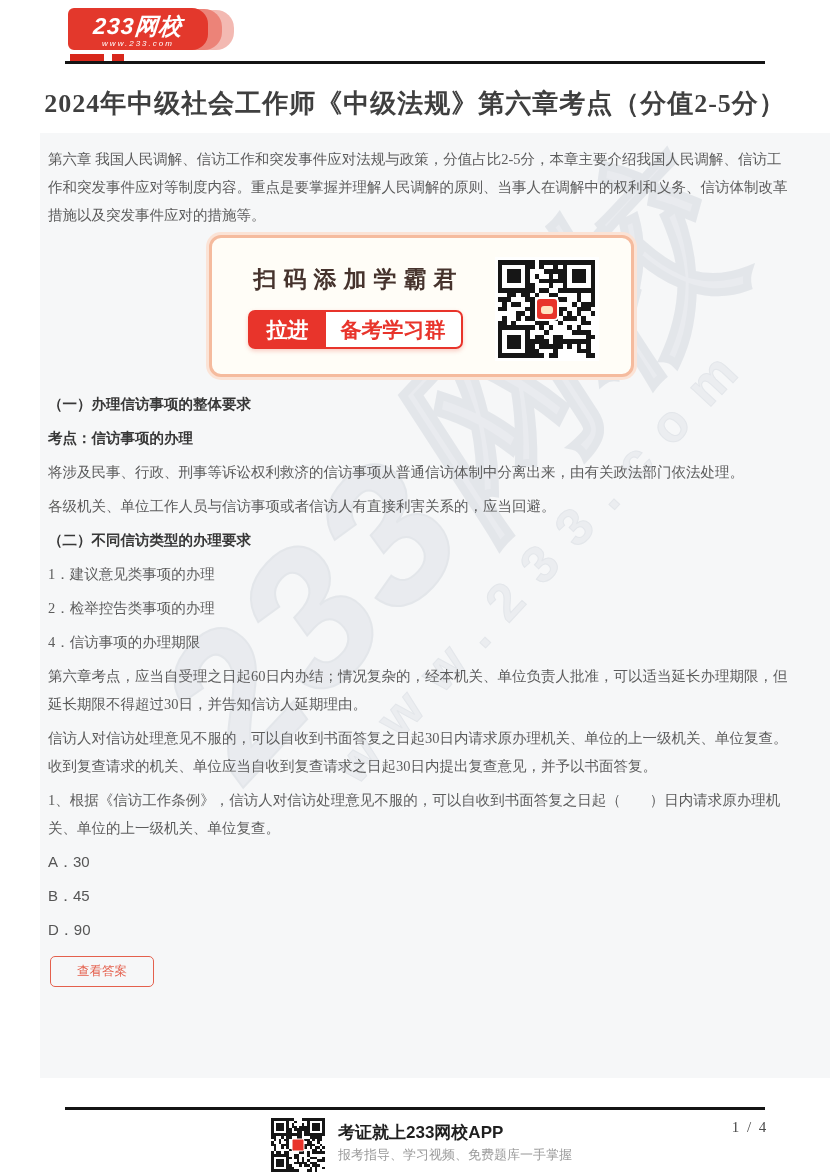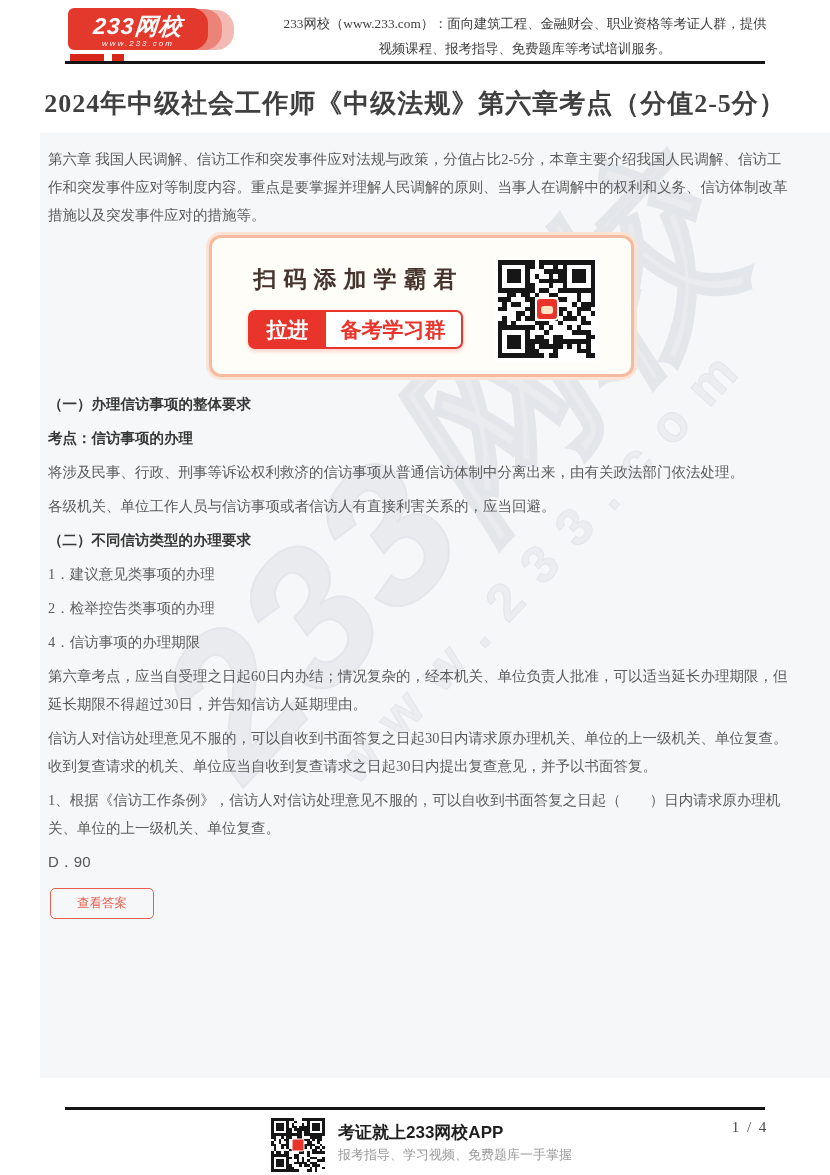--- a/index.html
+++ b/index.html
@@ -74,21 +74,20 @@
   <div class="logo">
     <div class="logo-echo2"></div>
     <div class="logo-echo1"></div>
     <div class="logo-box">
       <span class="logo-cn">233网校</span>
       <span class="logo-url">www.233.com</span>
     </div>
     <div class="logo-dash1"></div>
     <div class="logo-dash2"></div>
   </div>
-  <div class="tagline">233网校（www.233.com）：面向建筑工程、金融财会、职业资格等考证人群，提供视频课程、报考指导、免费题库等考试培训服务。</div>
   <div class="hdr-rule"></div>
 </div>
 
 <h1 class="title">2024年中级社会工作师《中级法规》第六章考点（分值2-5分）</h1>
 
 <div class="content-bg">
   <div class="wm">
     <div class="wm-logo">233网校</div>
     <div class="wm-url">www.233.com</div>
   </div>
@@ -363,20 +362,22 @@
   <p class="blk">将涉及民事、行政、刑事等诉讼权利救济的信访事项从普通信访体制中分离出来，由有关政法部门依法处理。</p>
   <p class="blk">各级机关、单位工作人员与信访事项或者信访人有直接利害关系的，应当回避。</p>
   <p class="blk bold">（二）不同信访类型的办理要求</p>
   <p class="blk">1．建议意见类事项的办理</p>
   <p class="blk">2．检举控告类事项的办理</p>
   <p class="blk">4．信访事项的办理期限</p>
   <p class="blk">第六章考点，应当自受理之日起60日内办结；情况复杂的，经本机关、单位负责人批准，可以适当延长办理期限，但延长期限不得超过30日，并告知信访人延期理由。</p>
   <p class="blk">信访人对信访处理意见不服的，可以自收到书面答复之日起30日内请求原办理机关、单位的上一级机关、单位复查。收到复查请求的机关、单位应当自收到复查请求之日起30日内提出复查意见，并予以书面答复。</p>
   <p class="blk">1、根据《信访工作条例》，信访人对信访处理意见不服的，可以自收到书面答复之日起（　　）日内请求原办理机关、单位的上一级机关、单位复查。</p>
 
+  <p class="opt">A．30</p>
+  <p class="opt">B．45</p>
   <p class="opt">D．90</p>
 
   <button class="answer-btn">查看答案</button>
 </div>
 
 <div class="ftr-rule"></div>
 <div class="ftr-qr-wrap">
   <div class="qr">
       <i style="grid-area: 1 / 1;"></i>
       <i style="grid-area: 1 / 2;"></i>

